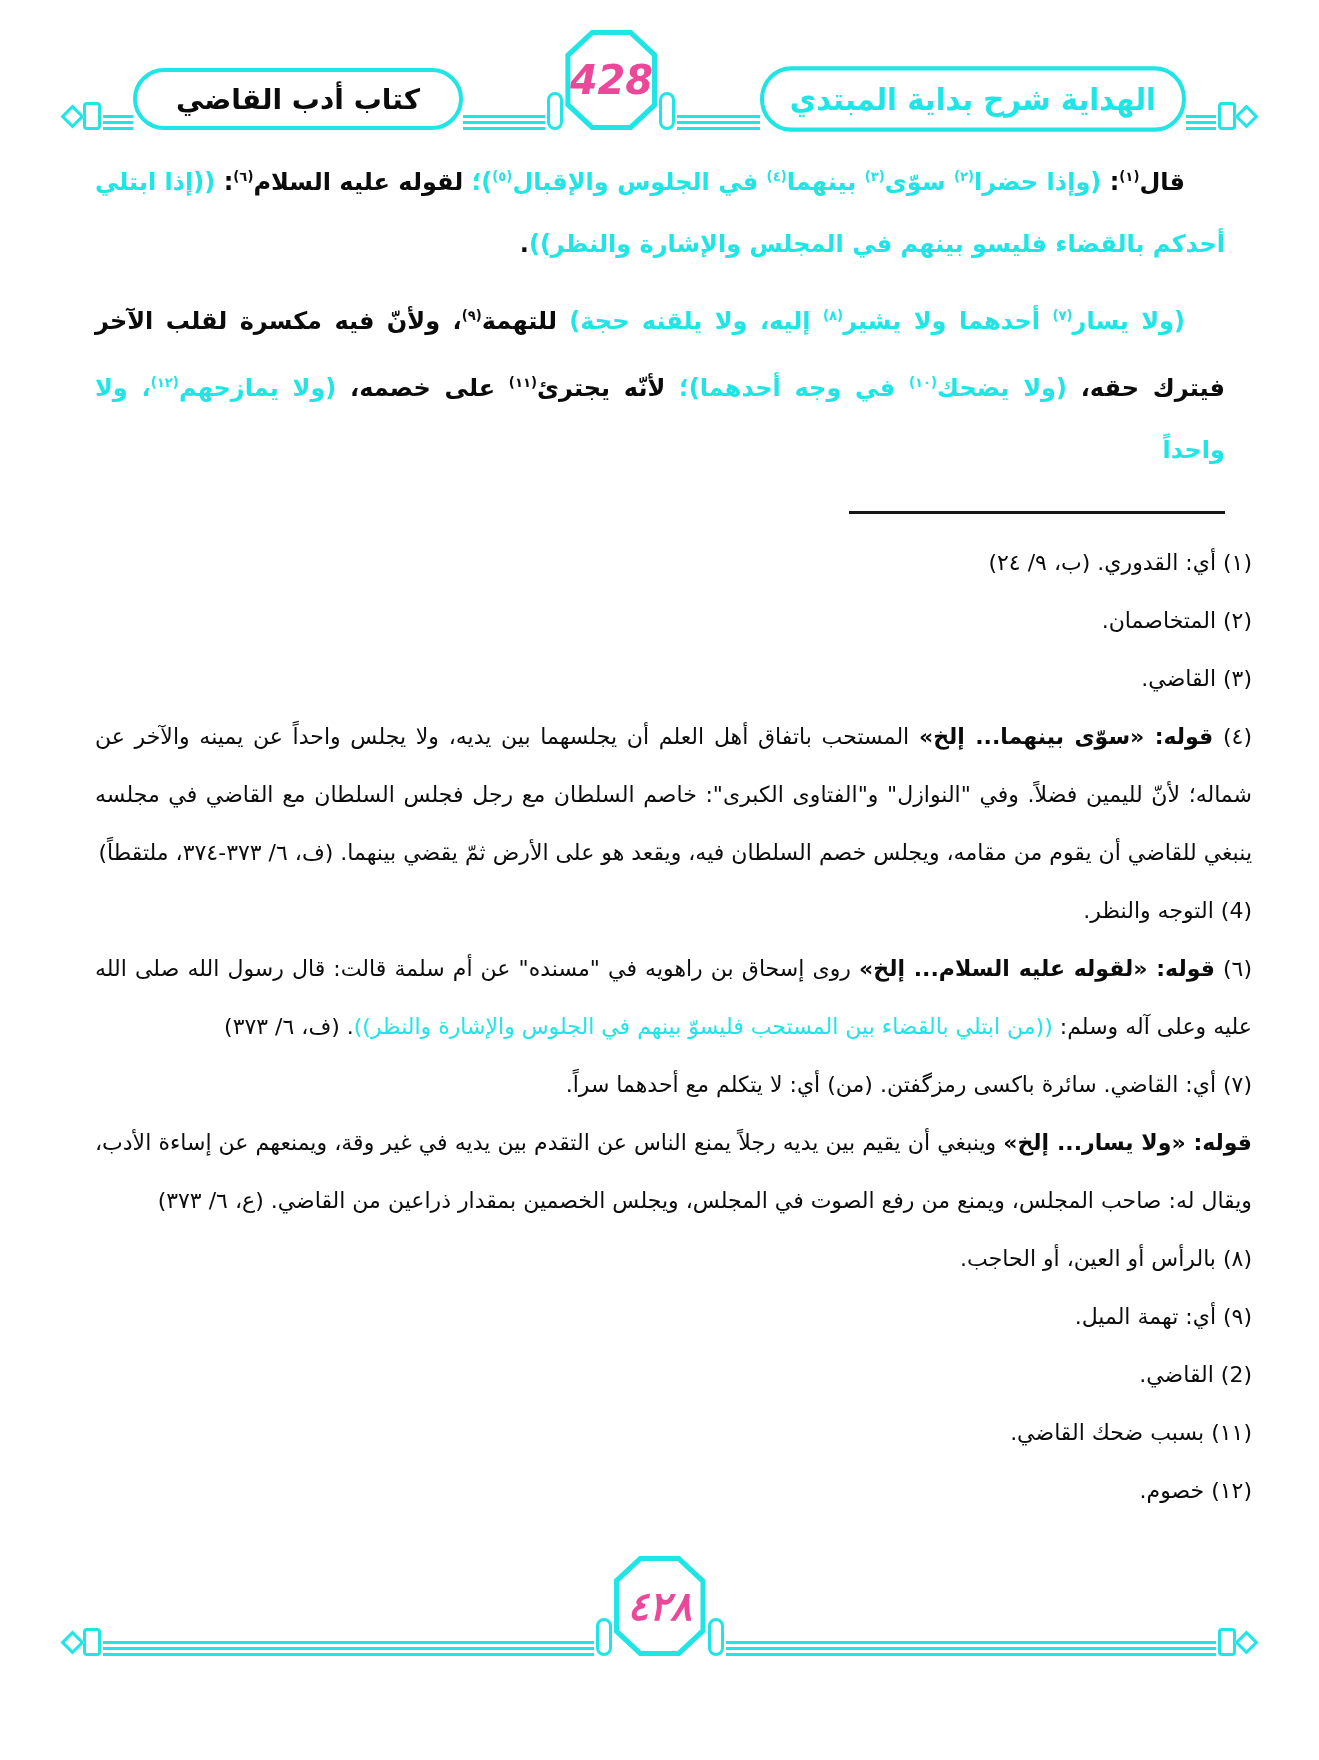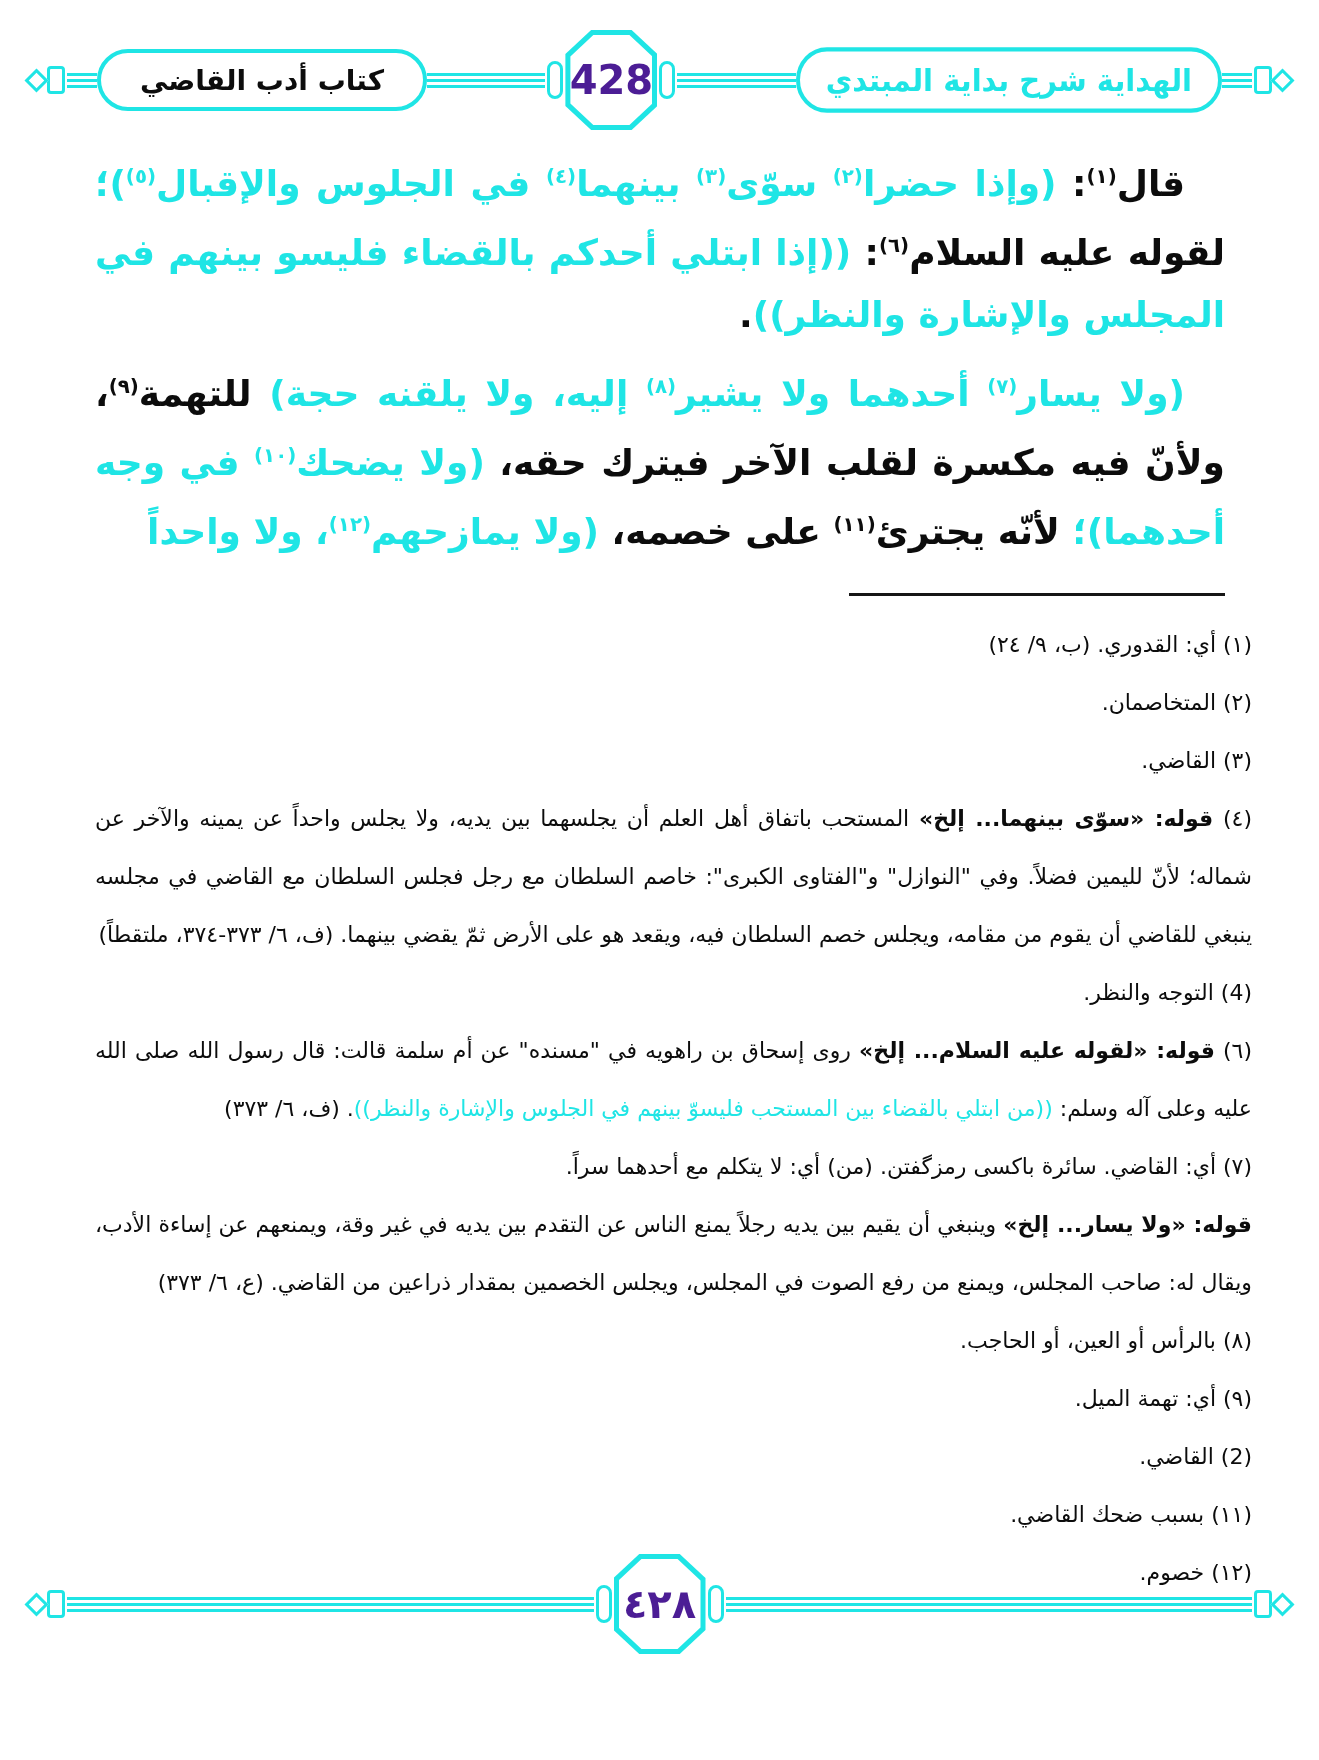--- a/index.html
+++ b/index.html
@@ -8,23 +8,23 @@
     width:1319px;height:1760px;
     background:#fff;
     font-family:"DejaVu Sans",sans-serif;
     direction:rtl;
     overflow:hidden;
     --cyan:#1fe5e5;
     color:#0c0c0c;
   }
   
   .band{
-    display:flex;align-items:center;
+    display:flex;align-items:flex-end;
     direction:ltr;
-    padding:0 28px;
+    padding:0 64px;
   }
   .page-header{margin-top:30px;height:100px;}
   .deco{
     flex:1;min-width:26px;height:15px;
     background:linear-gradient(to bottom,
       var(--cyan) 0 3px,#fff 3px 6px,
       var(--cyan) 6px 9px,#fff 9px 12px,
       var(--cyan) 12px 15px);
   }
   .deco.fixed{flex:0 0 30px;}
@@ -38,36 +38,36 @@
   .octagon{
     position:relative;width:92px;height:100px;flex:0 0 92px;
     background:var(--cyan);
     clip-path:polygon(28% 0,72% 0,100% 24%,100% 76%,72% 100%,28% 100%,0 76%,0 24%);
     display:flex;align-items:center;justify-content:center;
   }
   .octagon .inner{
     position:absolute;inset:5px;background:#fff;
     clip-path:polygon(28% 0,72% 0,100% 24%,100% 76%,72% 100%,28% 100%,0 76%,0 24%);
     display:flex;align-items:center;justify-content:center;
-    font-size:40px;font-weight:bold;color:#4c1d95;
+    font-size:40px;font-weight:bold;color:#ec4899;font-style:italic;
   }
   .coupler{
     flex:0 0 16px;width:16px;height:38px;border:3px solid var(--cyan);
     border-radius:8px;background:#fff;box-sizing:border-box;margin:0 2px;z-index:1;
   }
   .finial{display:flex;align-items:center;flex:0 0 auto;}
   .f-diamond{width:11px;height:11px;border:3px solid var(--cyan);transform:rotate(45deg);background:#fff;}
   .f-bar{width:12px;height:22px;border:3px solid var(--cyan);border-radius:4px;background:#fff;margin:0 2px;}
   
   .body-text{
     margin:16px 94px 0 95px;
   }
   .body-text p{
     margin:0 0 10px 0;
-    font-size:36px;font-weight:bold;
+    font-size:24px;font-weight:bold;
     line-height:62px;
     text-align:justify;
     text-indent:40px;
     color:#0c0c0c;
   }
   .cyan{color:var(--cyan);}
   .sup{font-size:0.55em;vertical-align:super;font-weight:bold;}
   .bold{font-weight:bold;}
   
   .fn-sep{

